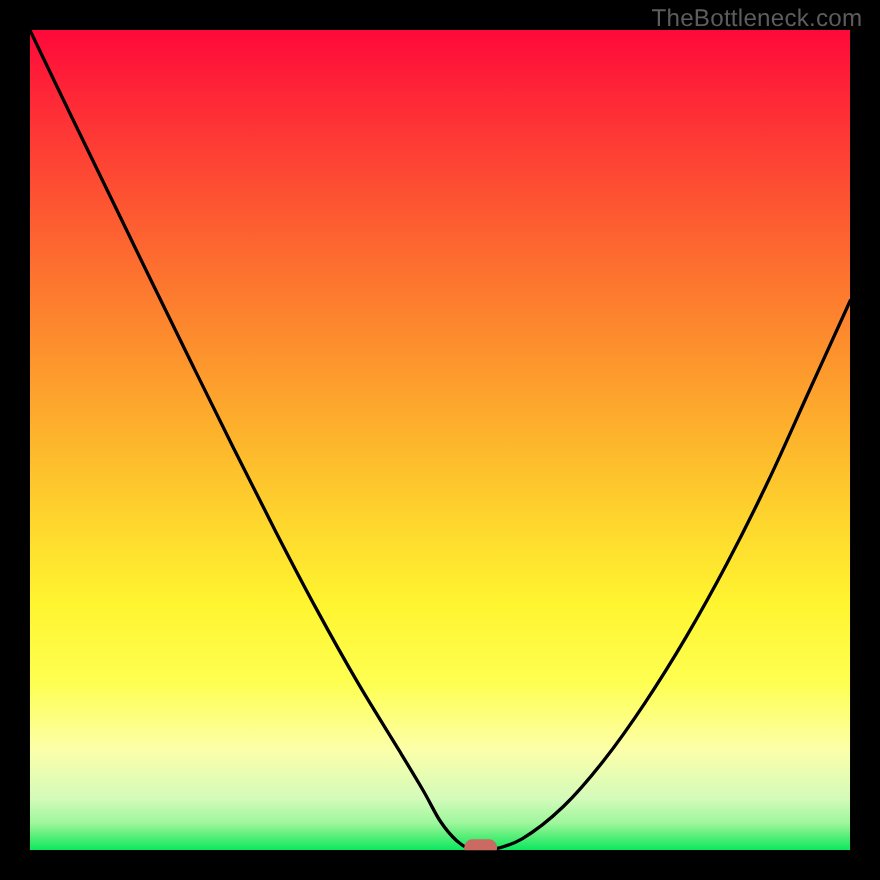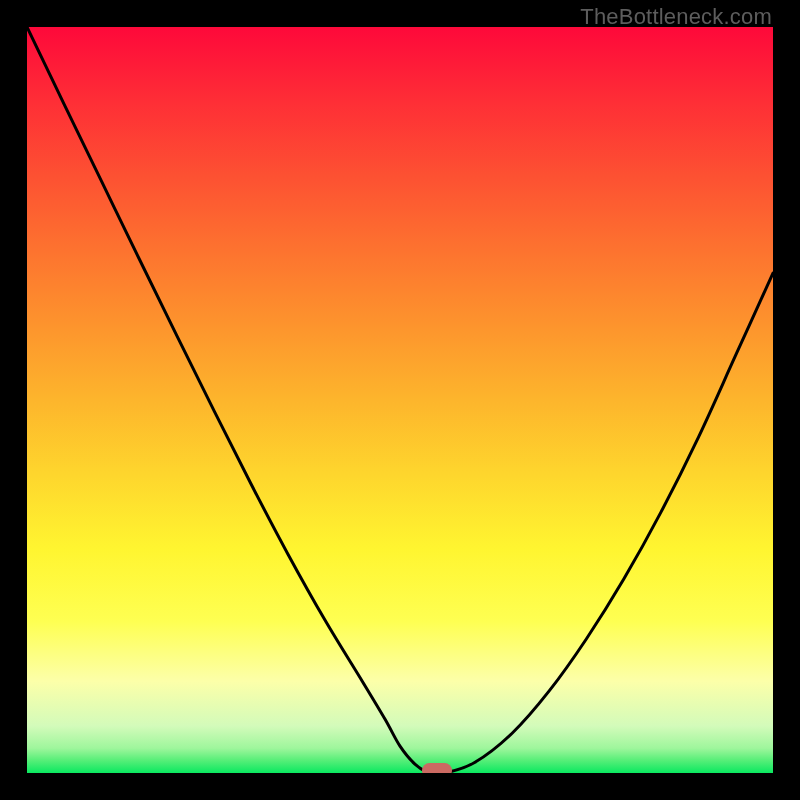--- a/index.html
+++ b/index.html
@@ -20,21 +20,21 @@
     position: absolute;
     left: 27px;
     top: 27px;
     width: 746px;
     height: 746px;
     overflow: hidden;
   }
   .watermark {
     position: absolute;
     top: 4px;
-    right: 28px;
+    right: 16px;
     color: #5d5d5d;
     font-size: 22px;
     font-weight: 500;
     letter-spacing: 0.2px;
     user-select: none;
   }
   svg {
     display: block;
   }
   .marker {

